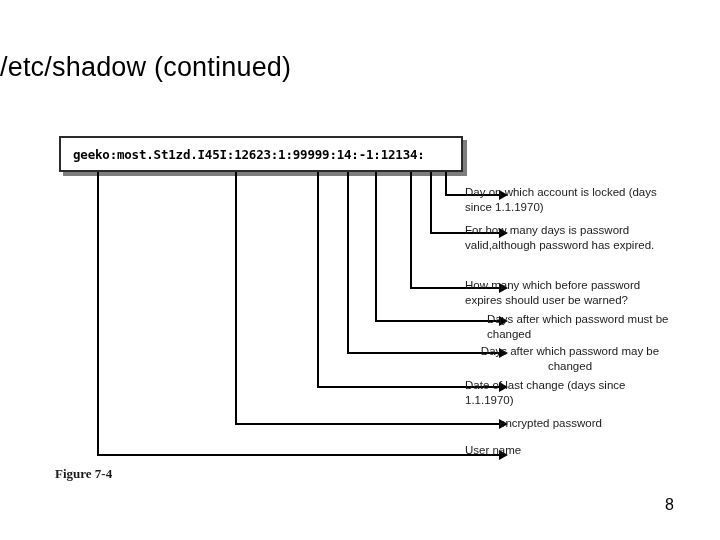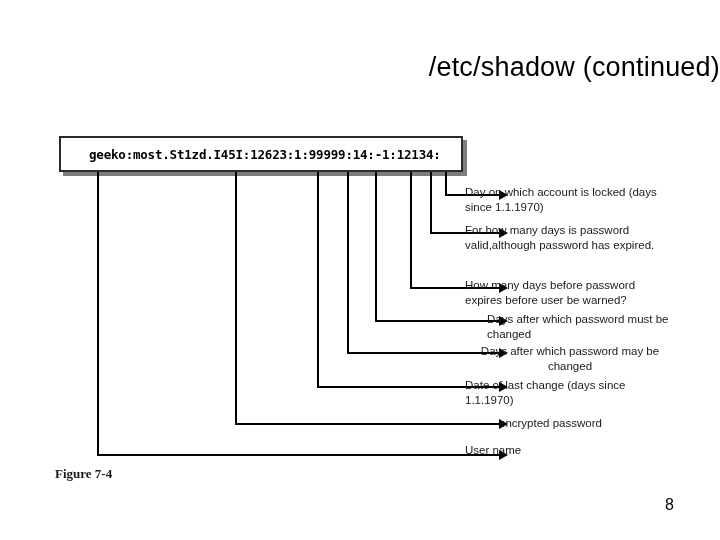--- a/index.html
+++ b/index.html
@@ -6,21 +6,21 @@
   body{
     width:720px;height:540px;
     background:#ffffff;
     font-family:"Liberation Sans", sans-serif;
     overflow:hidden;
     position:relative;
   }
   .slide-title{
     position:absolute;
     top:52px;left:0;width:720px;
-    text-align:right;
+    text-align:left;
     font-size:27px;
     color:#000;
     font-family:"Liberation Sans", sans-serif;
     letter-spacing:0.2px;
   }
 
   
   .figure{
     position:absolute;
     left:55px;top:128px;
@@ -41,21 +41,21 @@
     background:#ffffff;
     border:2px solid #2b2b2b;
     box-sizing:border-box;
     display:flex;align-items:center;
   }
   .code-text{
     font-family:"DejaVu Sans Mono", monospace;
     font-size:12.5px;
     font-weight:bold;
     color:#000;
-    padding-left:28px;
+    padding-left:12px;
     letter-spacing:-0.2px;
     white-space:nowrap;
   }
 
   
   .labels{
     position:absolute;
     left:410px;top:50px;
     width:215px;
   }
@@ -138,21 +138,21 @@
   <div class="hline" style="left:180px;top:295px;width:265px;"></div>
   <div class="arrow" style="left:444px;top:291px;"></div>
 
   <div class="vline" style="left:42px;top:44px;height:284px;"></div>
   <div class="hline" style="left:42px;top:326px;width:403px;"></div>
   <div class="arrow" style="left:444px;top:322px;"></div>
 
   <div class="labels">
     <div class="label-row" style="top:7px;">Day on which account is locked (days since 1.1.1970)</div>
     <div class="label-row" style="top:45px;">For how many days is password valid,although password has expired.</div>
-    <div class="label-row" style="top:100px;">How many days before password expires before user be warned?</div>
+    <div class="label-row" style="top:100px;">How many which before password expires should user be warned?</div>
     <div class="label-row" style="top:134px;margin-left:22px;">Days after which password must be changed</div>
     <div class="label-row" style="top:166px;text-align:center;">Days after which password may be changed</div>
     <div class="label-row" style="top:200px;">Date of last change (days since 1.1.1970)</div>
     <div class="label-row" style="top:238px;margin-left:34px;">encrypted password</div>
     <div class="label-row" style="top:265px;">User name</div>
   </div>
 
   <div class="fig-caption">Figure 7-4</div>
 </div>
 

